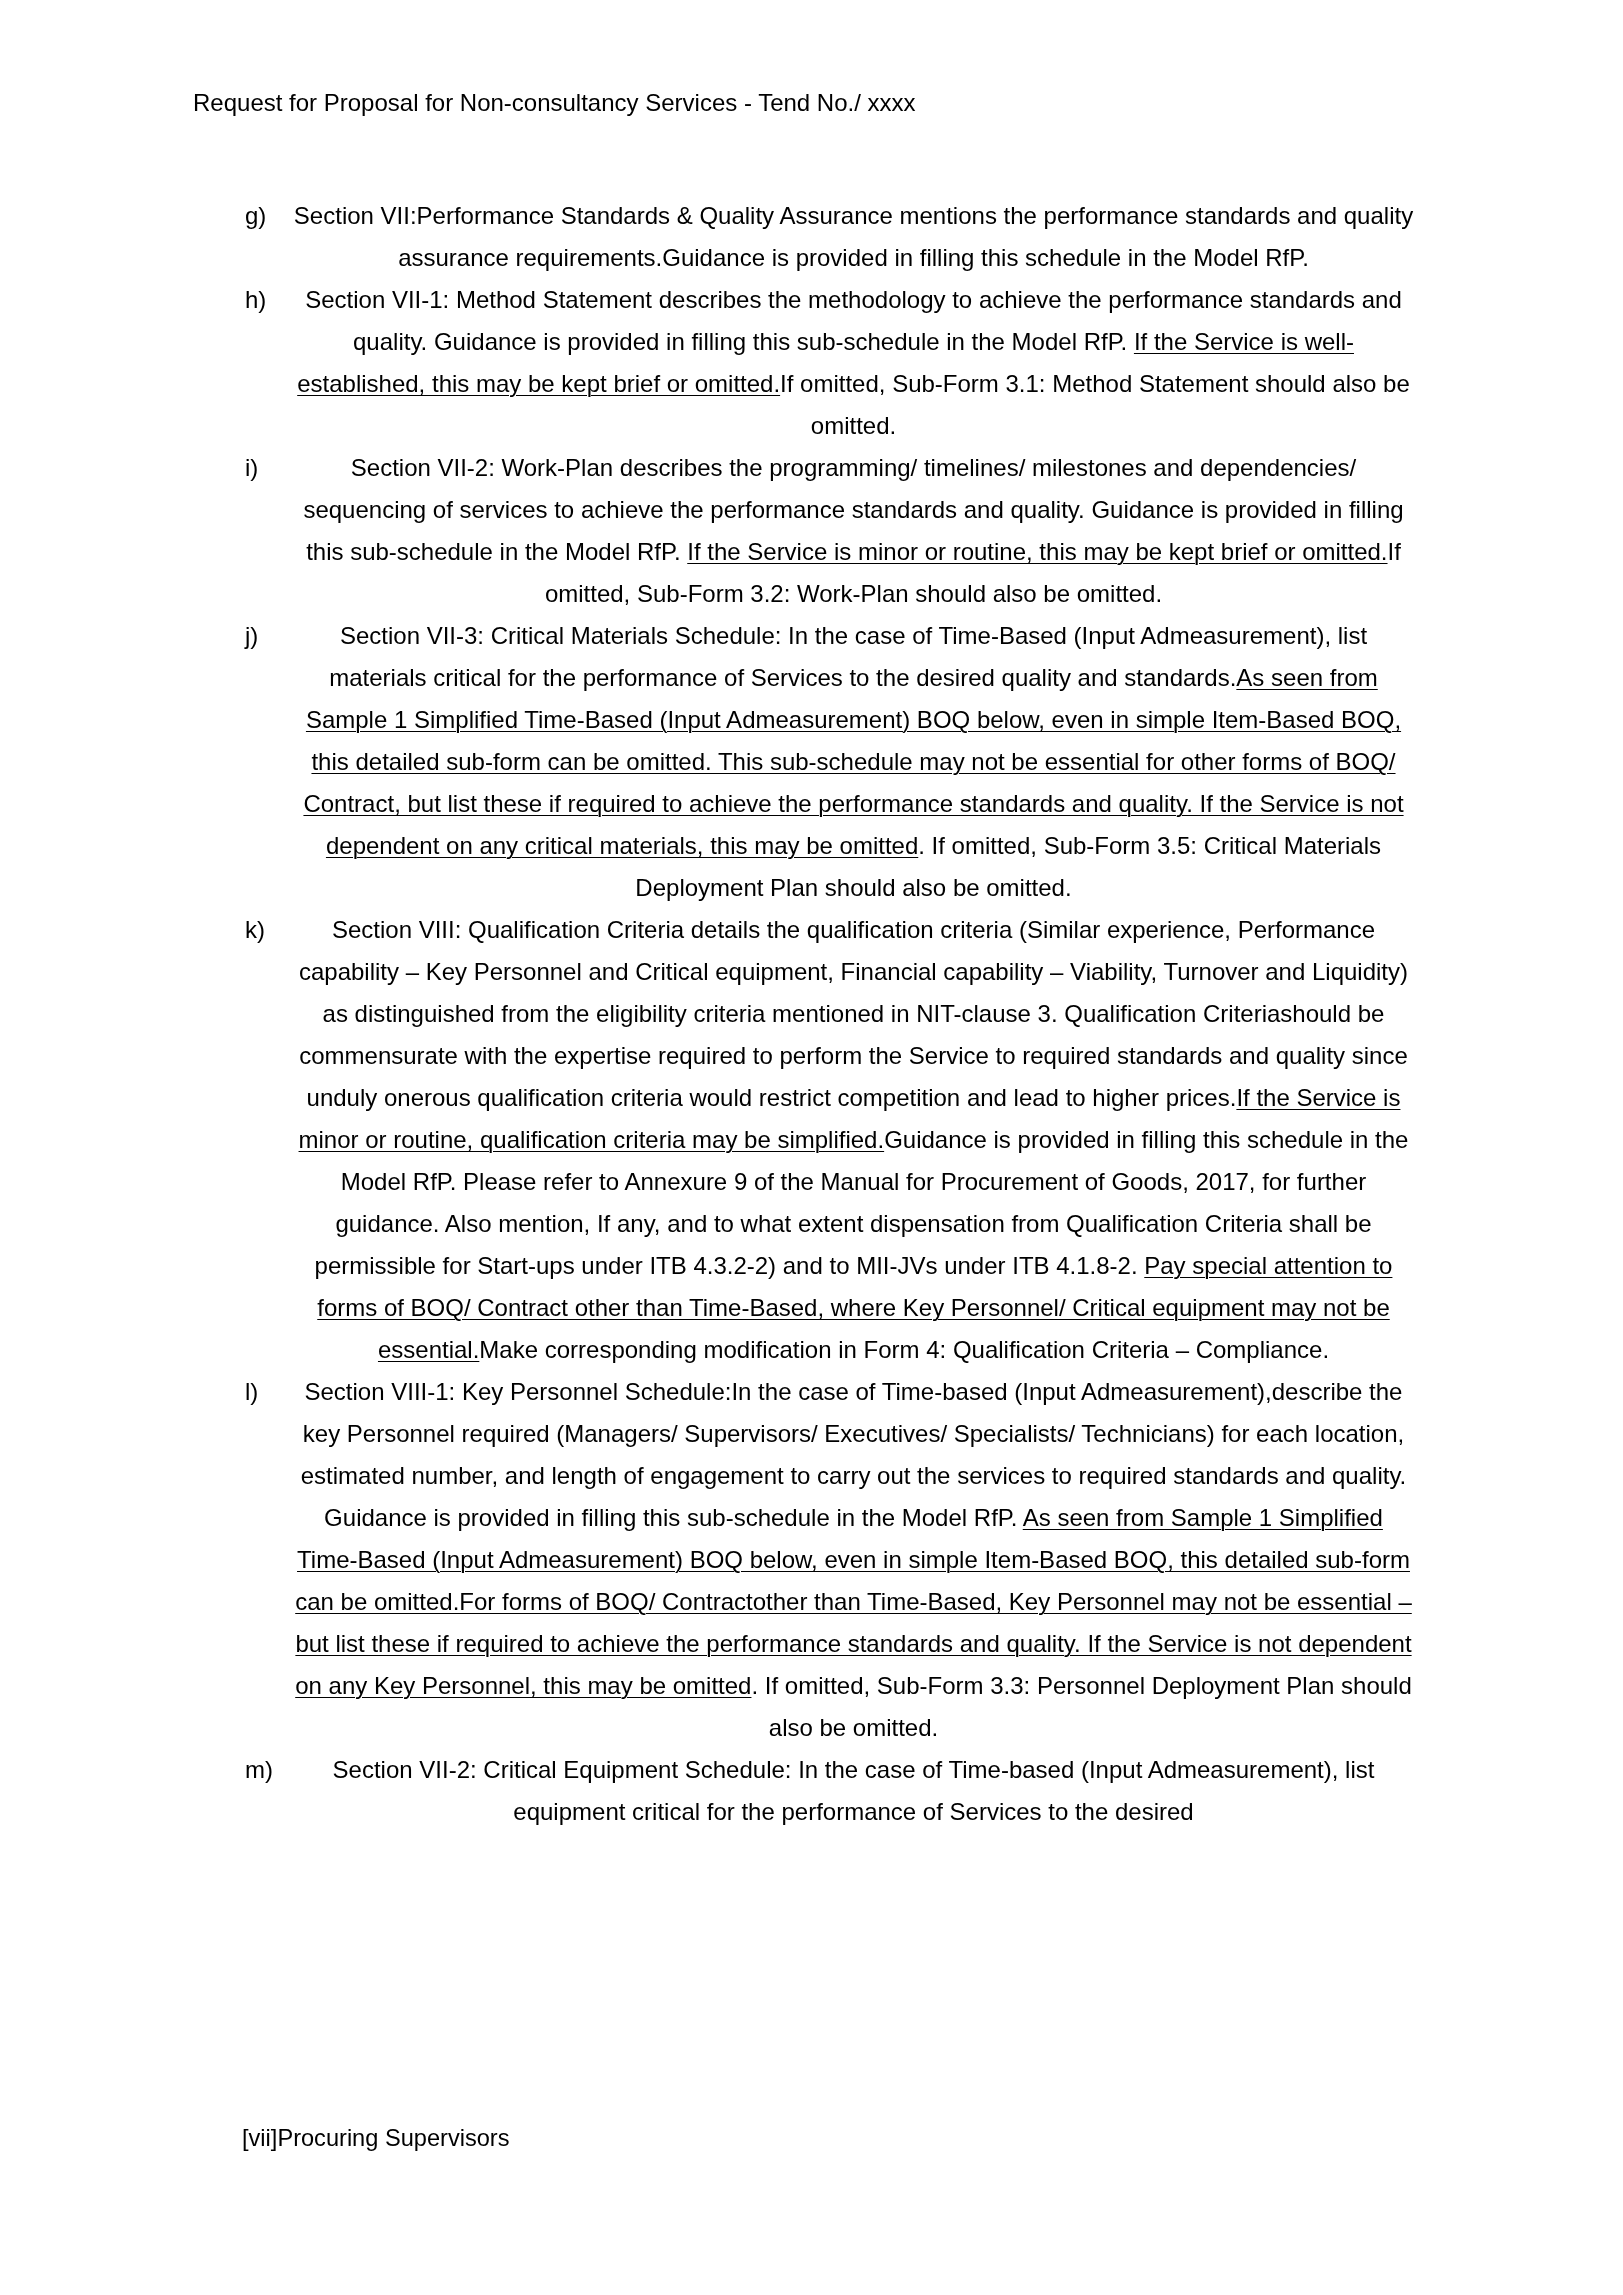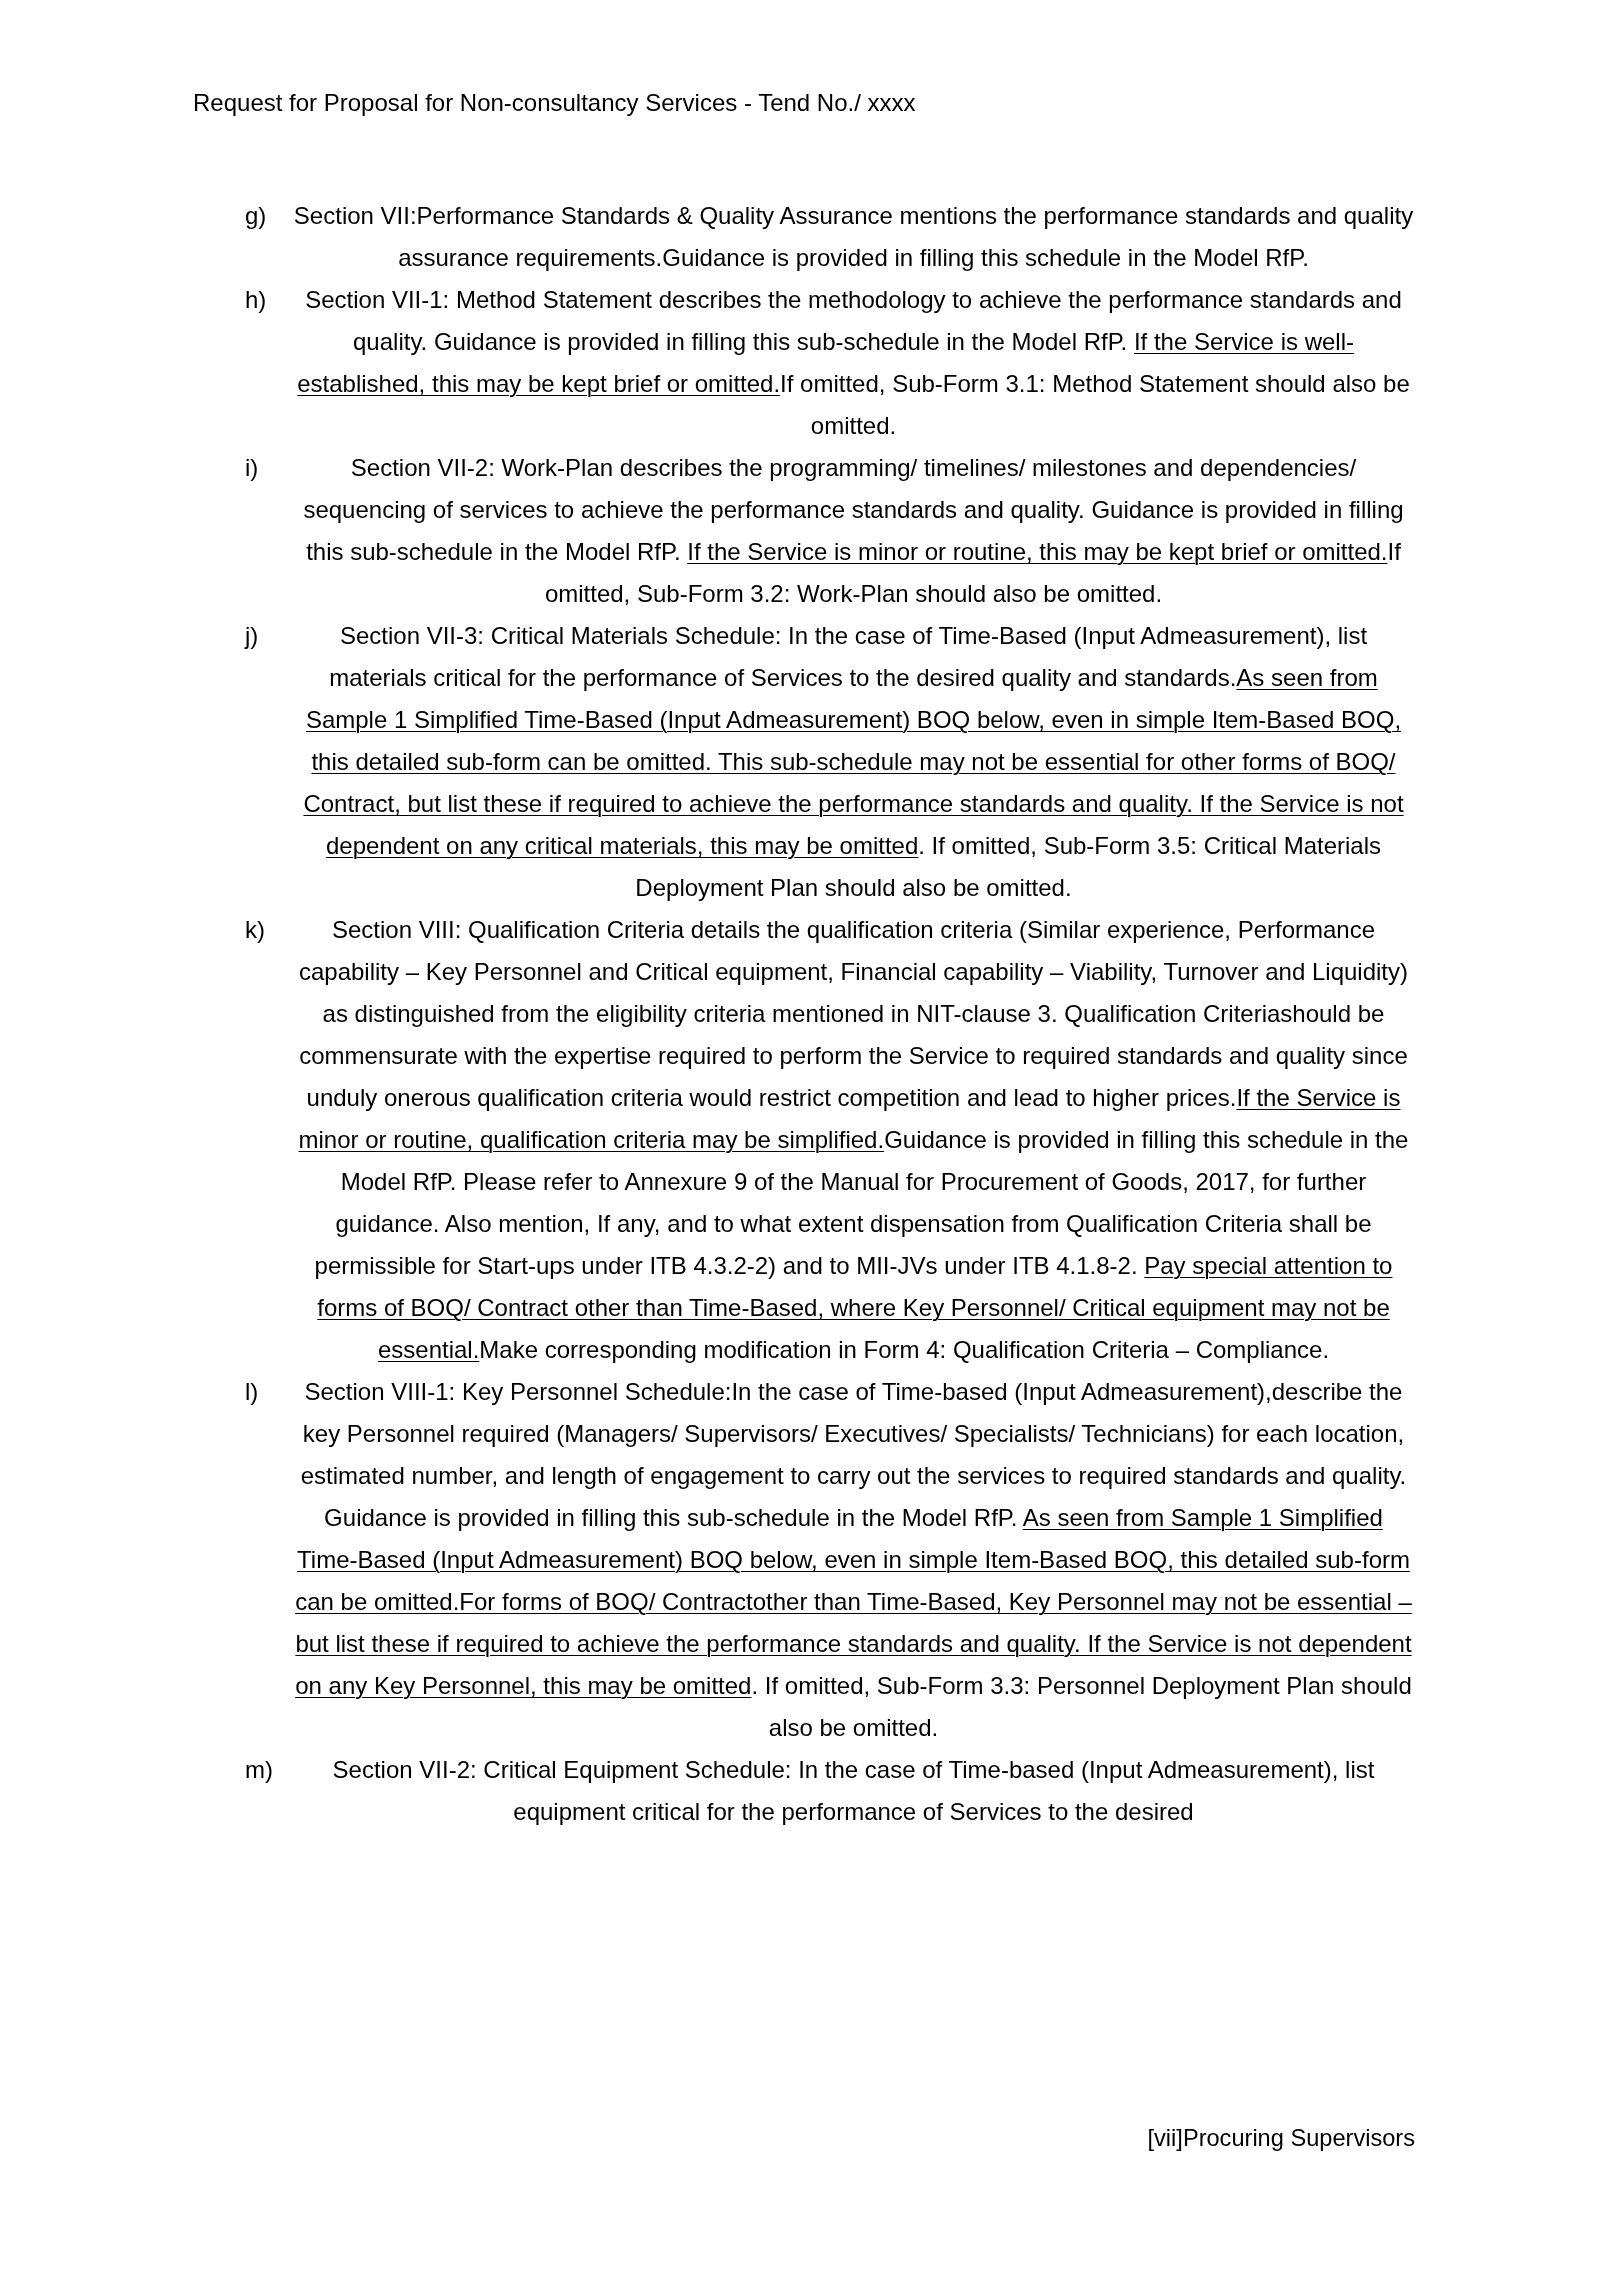--- a/index.html
+++ b/index.html
@@ -49,21 +49,21 @@
     text-decoration: underline;
     text-underline-offset: 3.3px;
     text-decoration-thickness: 1.3px;
   }
   .footer {
     position: absolute;
     top: 2123px;
     left: 242px;
     width: 1173px;
     display: flex;
-    justify-content: flex-end;
+    justify-content: flex-start;
     font-size: 23.6px;
     line-height: 30px;
   }
 </style>
 </head>
 <body>
 
 <div class="page">
 
   <div class="running-header">Request for Proposal for Non-consultancy Services - Tend No./ xxxx</div>

